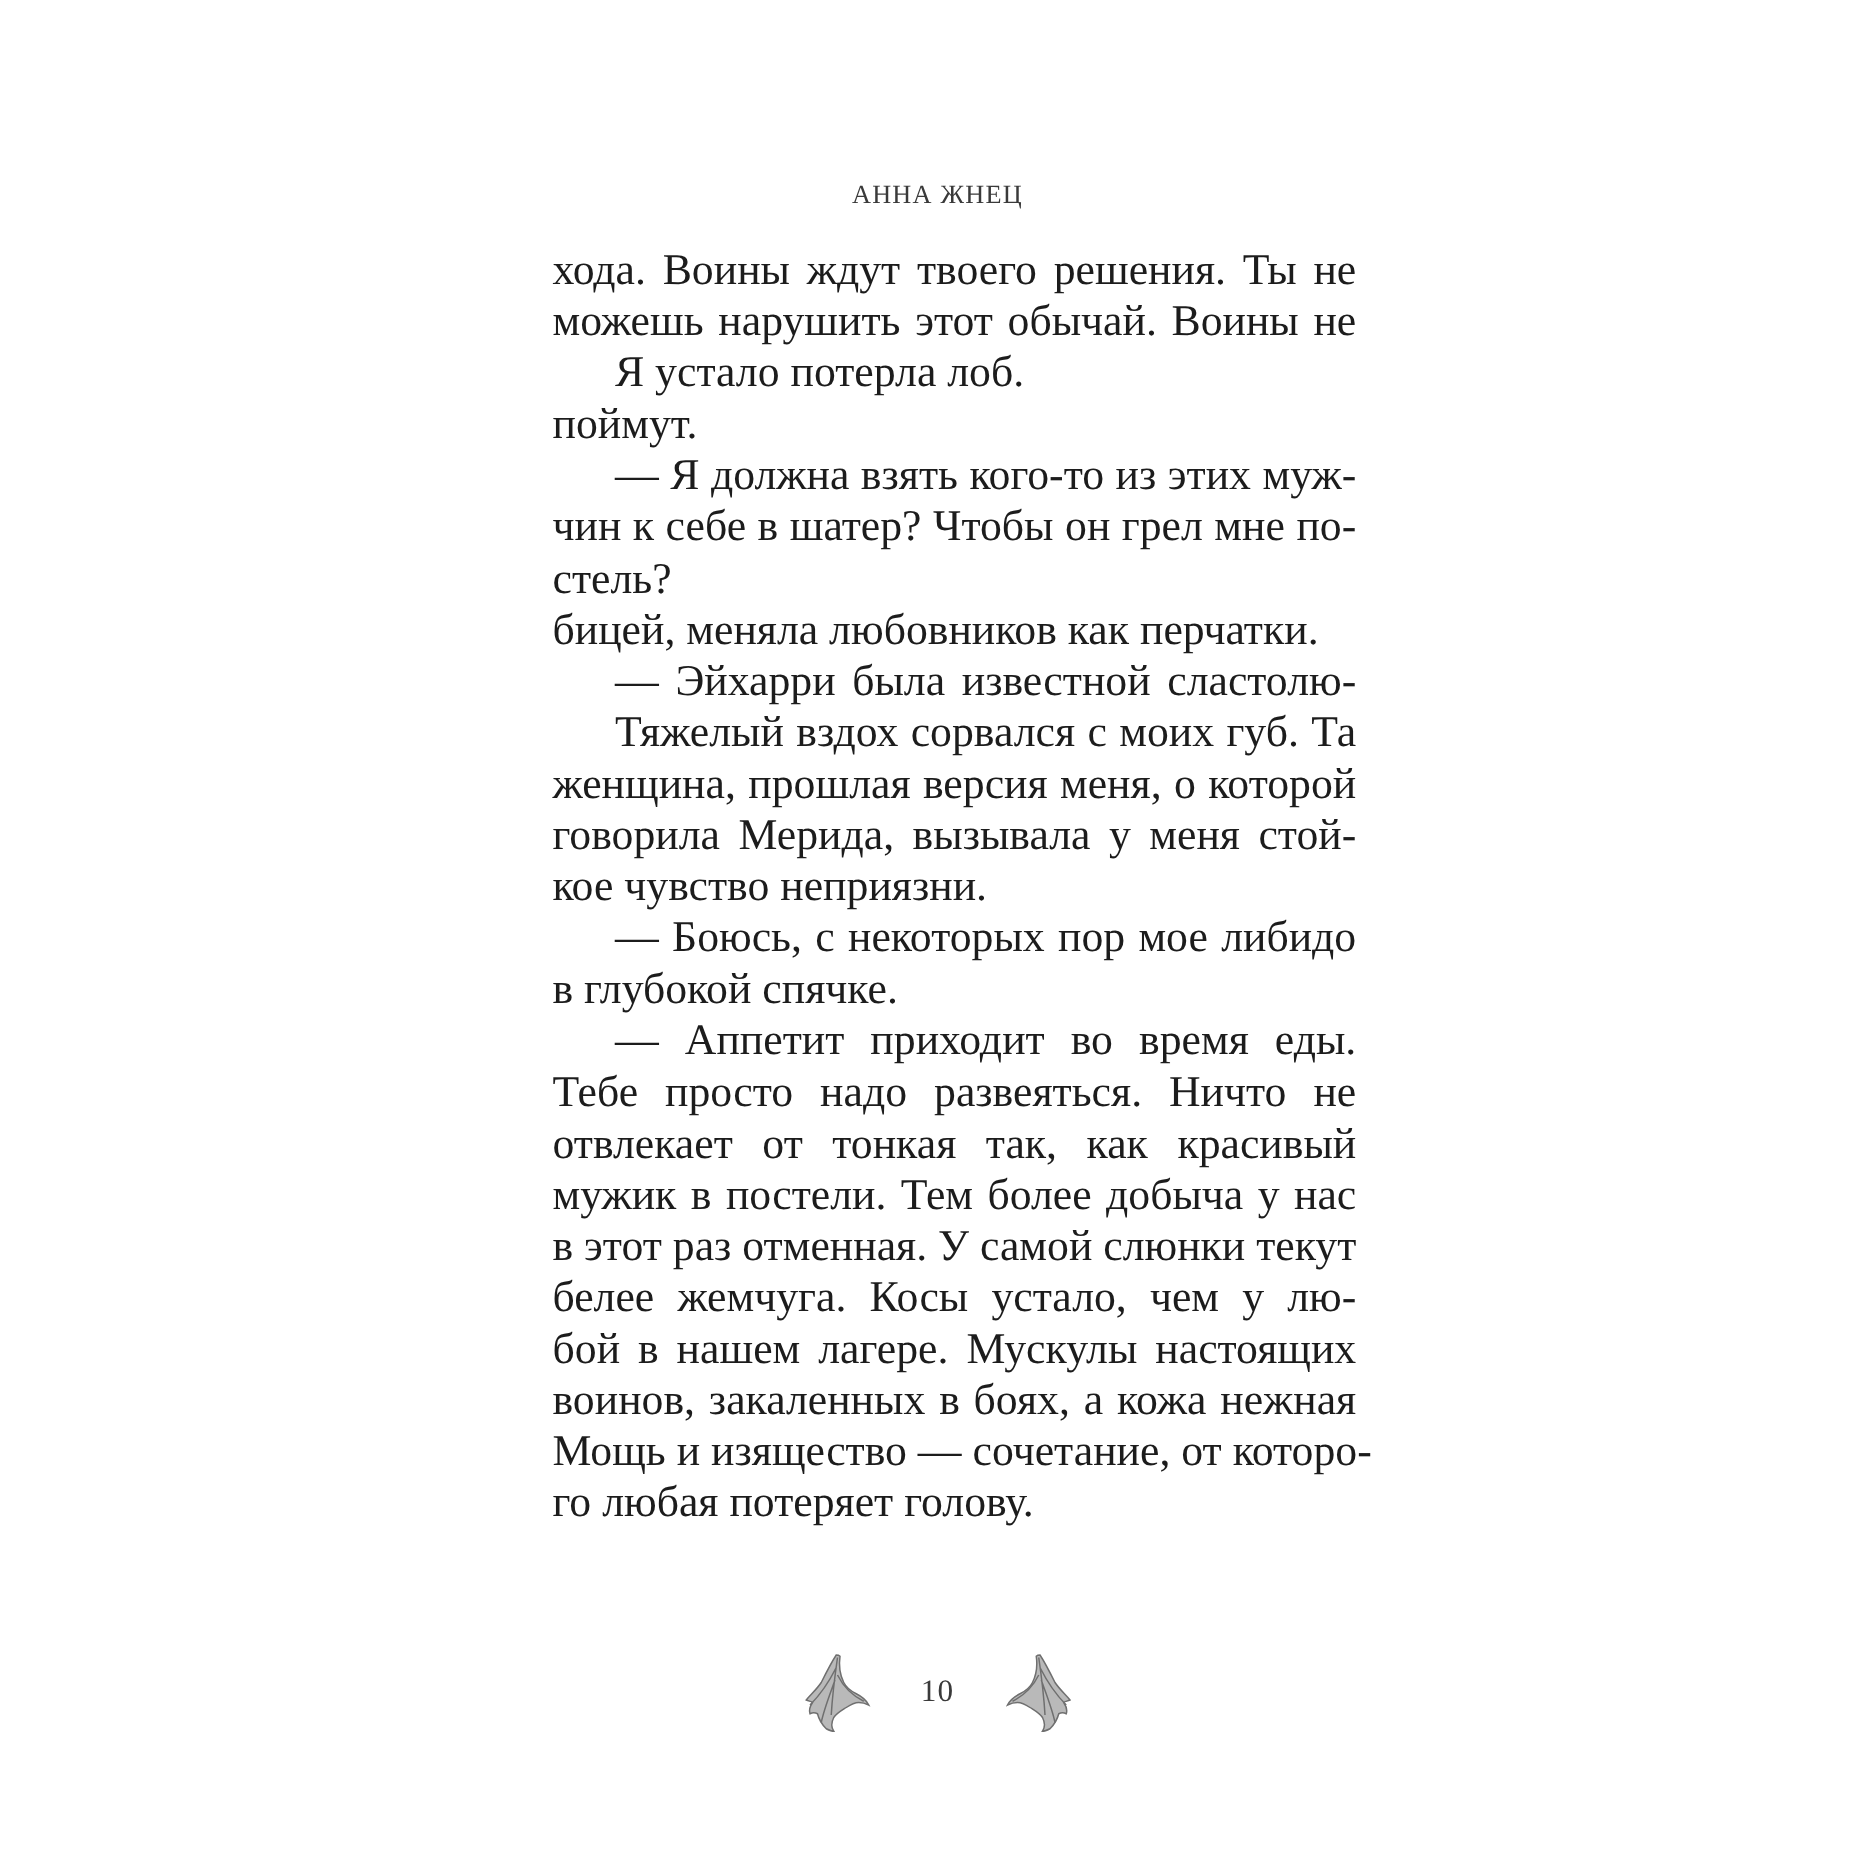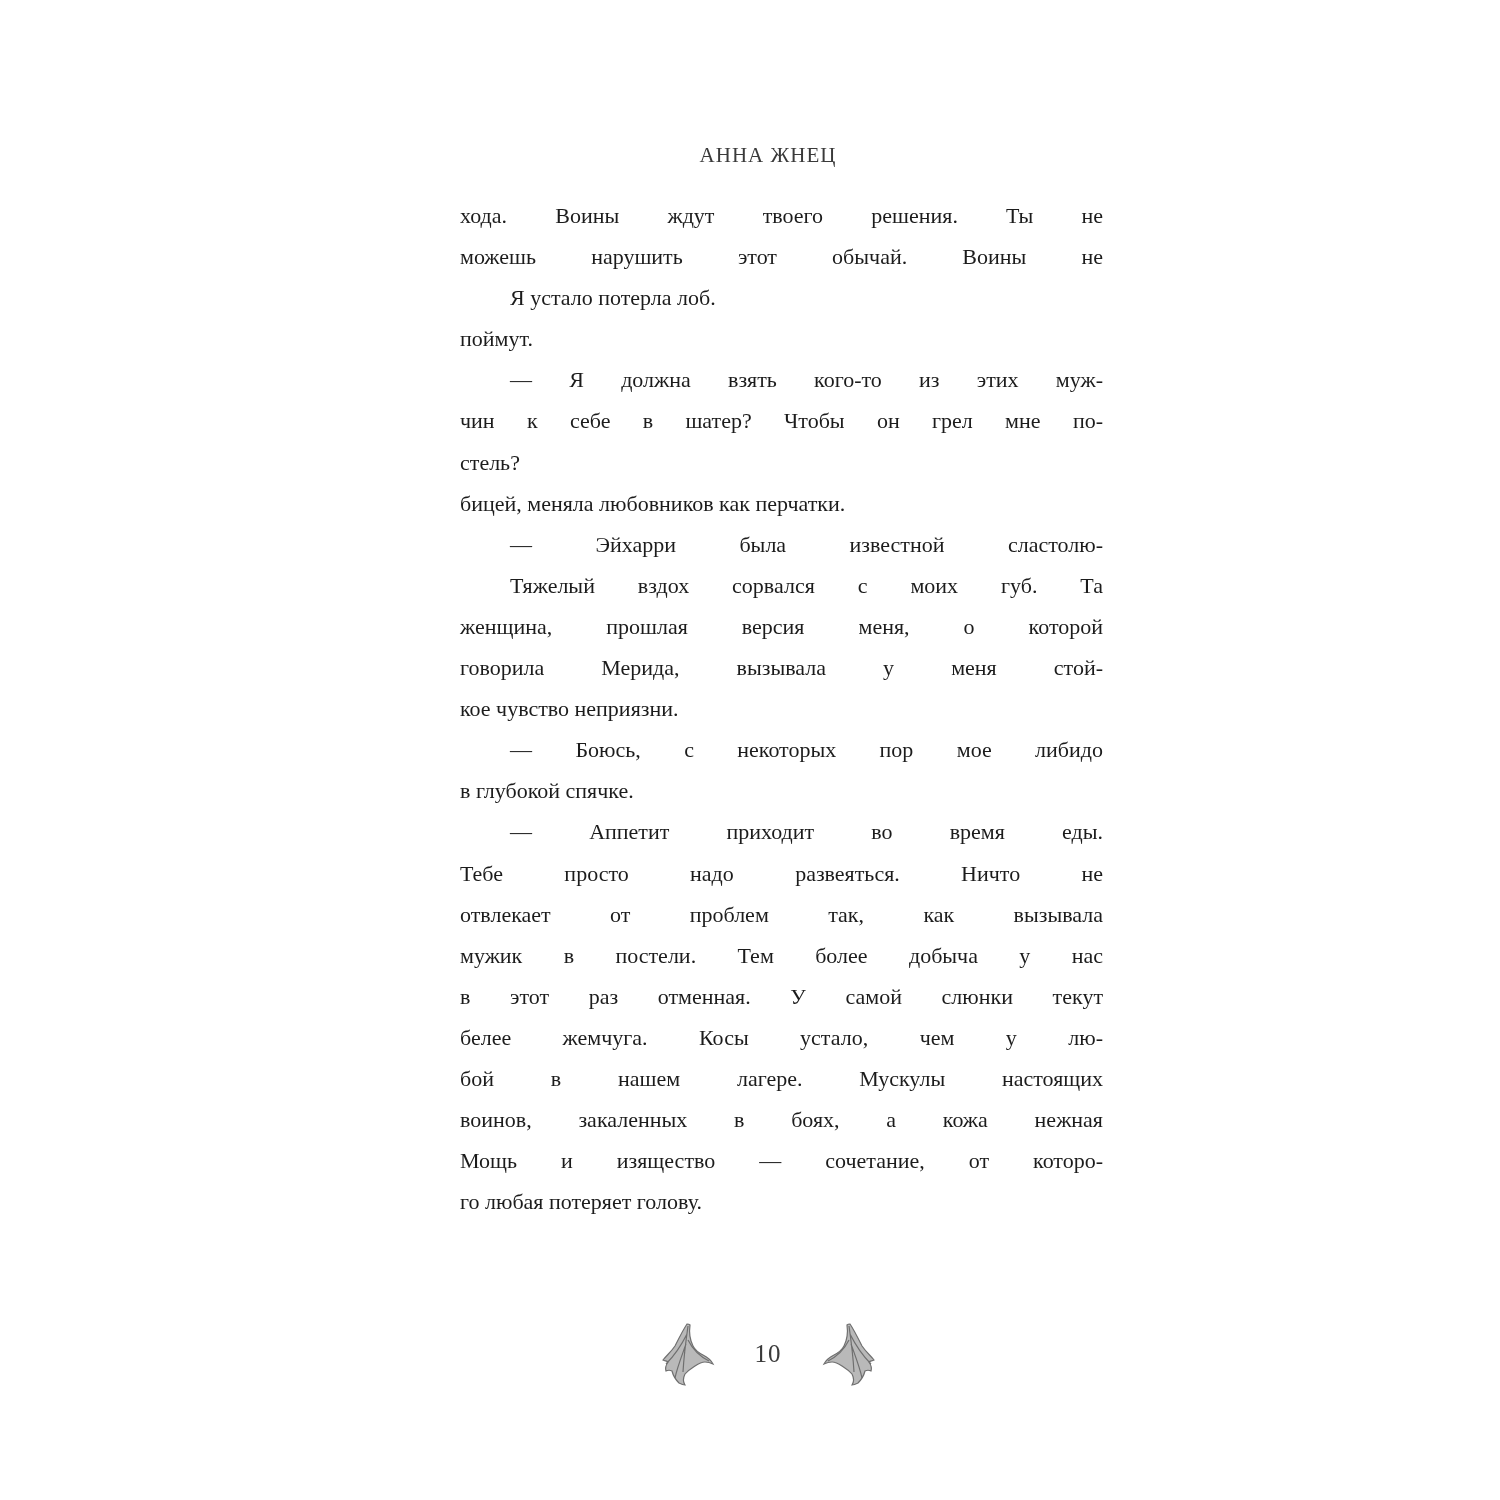--- a/index.html
+++ b/index.html
@@ -10,21 +10,21 @@
     body {
       width: 1500px;
       height: 1500px;
       position: relative;
       overflow: hidden;
       font-family: "Liberation Serif", "DejaVu Serif", serif;
       color: #1c1c1c;
     }
     .page {
       position: absolute;
-      left: 18px;
+      left: 0;
       top: 0;
       width: 1304px;
       height: 1500px;
     }
     .running-head {
       position: absolute;
       top: 143px;
       left: 0;
       width: 1500px;
       text-align: center;
@@ -36,21 +36,21 @@
     .text-block {
       position: absolute;
       left: 442px;
       top: 195px;
       width: 643px;
     }
     .line {
       display: block;
       height: 41.1px;
       line-height: 41.1px;
-      font-size: 22px;
+      font-size: 35px;
       white-space: nowrap;
       text-align: justify;
       text-align-last: justify;
     }
     .line.last {
       text-align-last: left;
     }
     .line.indent {
       padding-left: 50px;
     }
@@ -96,21 +96,21 @@
     <span class="line last">бицей, меняла любовников как перчатки.</span>
     <span class="line indent">— Эйхарри была известной сластолю-</span>
     <span class="line indent">Тяжелый вздох сорвался с моих губ. Та</span>
     <span class="line">женщина, прошлая версия меня, о которой</span>
     <span class="line">говорила Мерида, вызывала у меня стой-</span>
     <span class="line last">кое чувство неприязни.</span>
     <span class="line indent">— Боюсь, с некоторых пор мое либидо</span>
     <span class="line last">в глубокой спячке.</span>
     <span class="line indent">— Аппетит приходит во время еды.</span>
     <span class="line">Тебе просто надо развеяться. Ничто не</span>
-    <span class="line">отвлекает от проблем так, как вызывала</span>
+    <span class="line">отвлекает от тонкая так, как красивый</span>
     <span class="line">мужик в постели. Тем более добыча у нас</span>
     <span class="line">в этот раз отменная. У самой слюнки текут</span>
     <span class="line">белее жемчуга. Косы устало, чем у лю-</span>
     <span class="line">бой в нашем лагере. Мускулы настоящих</span>
     <span class="line">воинов, закаленных в боях, а кожа нежная</span>
     <span class="line">Мощь и изящество — сочетание, от которо-</span>
     <span class="line last">го любая потеряет голову.</span>
   </div>
 
   <div class="footer">

